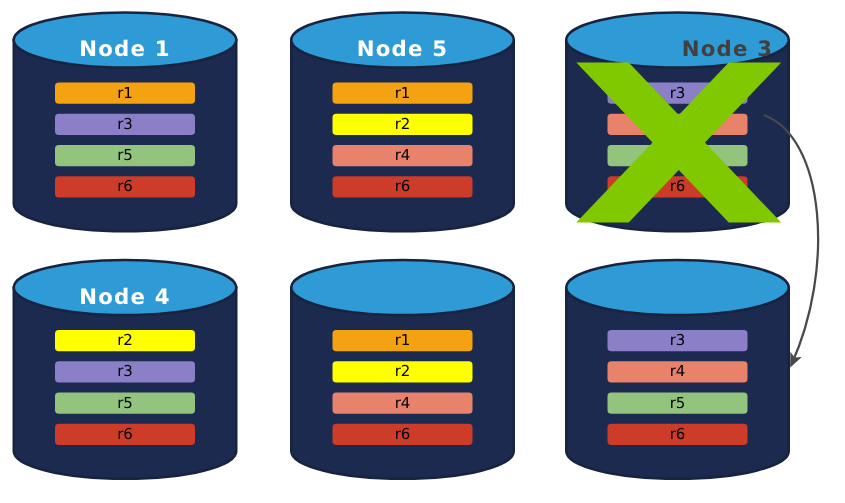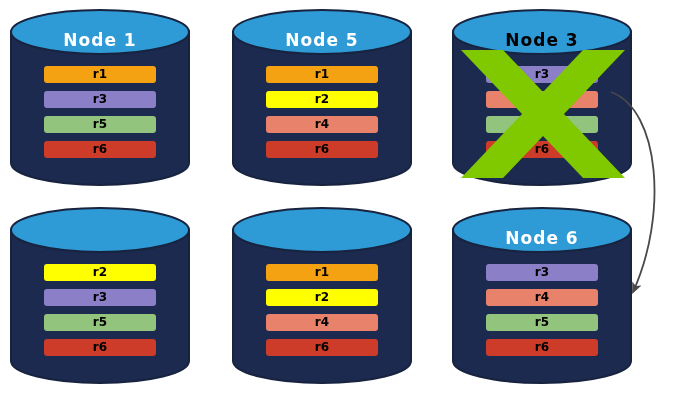--- a/index.html
+++ b/index.html
@@ -46,21 +46,21 @@
     font-family: "DejaVu Sans", "Liberation Sans", sans-serif;
   }
   .rec-bar {
     position: absolute;
     left: 34px;
     width: 112px;
     height: 17px;
     border-radius: 3px;
     color: #000000;
     font-size: 12px;
-    font-weight: bold;
+    font-weight: normal;
     text-align: center;
     line-height: 17px;
     font-family: "DejaVu Sans", "Liberation Sans", sans-serif;
   }
   .x-mark {
     position: absolute;
     left: 0; top: 0;
     width: 180px;
     height: 175px;
     pointer-events: none;
@@ -98,58 +98,58 @@
       <div class="rec-bar" style="top: 56px; background: rgb(245, 162, 18); color: rgb(0, 0, 0);">r1</div>
       <div class="rec-bar" style="top: 81px; background: rgb(255, 255, 0); color: rgb(0, 0, 0);">r2</div>
       <div class="rec-bar" style="top: 106px; background: rgb(232, 130, 107); color: rgb(0, 0, 0);">r4</div>
       <div class="rec-bar" style="top: 131px; background: rgb(204, 60, 40); color: rgb(0, 0, 0);">r6</div>
     </div>
     <div class="node-cyl" style="left: 452px; top: 10px;">
       <svg viewBox="0 0 180 175">
         <path d="M 1,22 L 1,153 A 89,22 0 0 0 179,153 L 179,22 Z" fill="#1b2a4e" stroke="#17233f" stroke-width="2"></path>
         <ellipse cx="90" cy="22" rx="89" ry="22" fill="#2e9bd6" stroke="#17233f" stroke-width="2"></ellipse>
       </svg>
-      <div class="node-label" style="color: #000000;">Node  3</div>
+      <div class="node-label" style="color: #404040; margin-left: 40px;">Node  3</div>
       <div class="rec-bar" style="top: 56px; background: rgb(139, 127, 199); color: rgb(0, 0, 0);">r3</div>
       <div class="rec-bar" style="top: 81px; background: rgb(232, 130, 107); color: rgb(0, 0, 0);">r4</div>
       <div class="rec-bar" style="top: 106px; background: rgb(146, 196, 125); color: rgb(0, 0, 0);">r5</div>
       <div class="rec-bar" style="top: 131px; background: rgb(204, 60, 40); color: rgb(0, 0, 0);">r6</div>
       <svg class="x-mark" viewBox="0 0 180 175">
         <g fill="#80c800">
           <path d="M 9,40 L 51,40 L 173,168 L 131,168 Z"></path>
           <path d="M 131,40 L 173,40 L 51,168 L 9,168 Z"></path>
         </g>
       </svg>
     </div>
     <div class="node-cyl" style="left: 10px; top: 208px;">
       <svg viewBox="0 0 180 175">
         <path d="M 1,22 L 1,153 A 89,22 0 0 0 179,153 L 179,22 Z" fill="#1b2a4e" stroke="#17233f" stroke-width="2"></path>
         <ellipse cx="90" cy="22" rx="89" ry="22" fill="#2e9bd6" stroke="#17233f" stroke-width="2"></ellipse>
       </svg>
+      <div class="node-label" style="color: rgb(255, 255, 255);">Node  4</div>
       <div class="rec-bar" style="top: 56px; background: rgb(255, 255, 0); color: rgb(0, 0, 0);">r2</div>
       <div class="rec-bar" style="top: 81px; background: rgb(139, 127, 199); color: rgb(0, 0, 0);">r3</div>
       <div class="rec-bar" style="top: 106px; background: rgb(146, 196, 125); color: rgb(0, 0, 0);">r5</div>
       <div class="rec-bar" style="top: 131px; background: rgb(204, 60, 40); color: rgb(0, 0, 0);">r6</div>
     </div>
     <div class="node-cyl" style="left: 232px; top: 208px;">
       <svg viewBox="0 0 180 175">
         <path d="M 1,22 L 1,153 A 89,22 0 0 0 179,153 L 179,22 Z" fill="#1b2a4e" stroke="#17233f" stroke-width="2"></path>
         <ellipse cx="90" cy="22" rx="89" ry="22" fill="#2e9bd6" stroke="#17233f" stroke-width="2"></ellipse>
       </svg>
       <div class="rec-bar" style="top: 56px; background: rgb(245, 162, 18); color: rgb(0, 0, 0);">r1</div>
       <div class="rec-bar" style="top: 81px; background: rgb(255, 255, 0); color: rgb(0, 0, 0);">r2</div>
       <div class="rec-bar" style="top: 106px; background: rgb(232, 130, 107); color: rgb(0, 0, 0);">r4</div>
       <div class="rec-bar" style="top: 131px; background: rgb(204, 60, 40); color: rgb(0, 0, 0);">r6</div>
     </div>
     <div class="node-cyl" style="left: 452px; top: 208px;">
       <svg viewBox="0 0 180 175">
         <path d="M 1,22 L 1,153 A 89,22 0 0 0 179,153 L 179,22 Z" fill="#1b2a4e" stroke="#17233f" stroke-width="2"></path>
         <ellipse cx="90" cy="22" rx="89" ry="22" fill="#2e9bd6" stroke="#17233f" stroke-width="2"></ellipse>
       </svg>
-      <div class="node-label" style="color: rgb(255, 255, 255);">Node  6</div>
       <div class="rec-bar" style="top: 56px; background: rgb(139, 127, 199); color: rgb(0, 0, 0);">r3</div>
       <div class="rec-bar" style="top: 81px; background: rgb(232, 130, 107); color: rgb(0, 0, 0);">r4</div>
       <div class="rec-bar" style="top: 106px; background: rgb(146, 196, 125); color: rgb(0, 0, 0);">r5</div>
       <div class="rec-bar" style="top: 131px; background: rgb(204, 60, 40); color: rgb(0, 0, 0);">r6</div>
     </div>
     <svg id="flow-arrow" viewBox="0 0 676 402" xmlns="http://www.w3.org/2000/svg">
     <defs>
       <marker id="arrowhead" markerWidth="7" markerHeight="7" refX="5.2" refY="3.2" orient="auto" markerUnits="strokeWidth">
         <path d="M 0,0.4 L 6.4,3.2 L 0,6 L 1.5,3.2 Z" fill="#49494b"></path>
       </marker>

